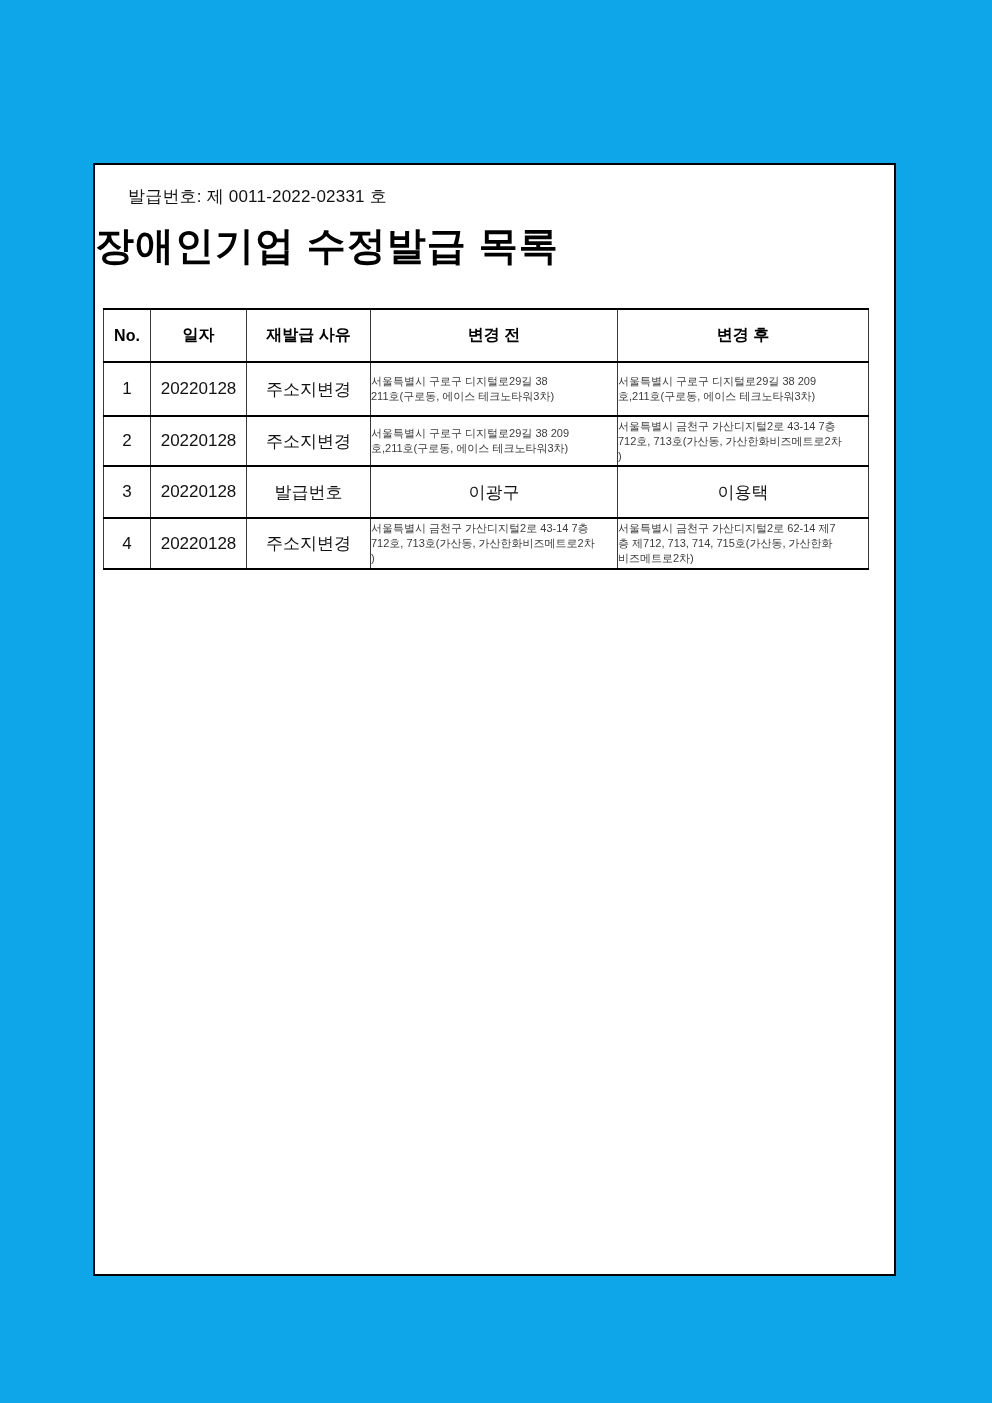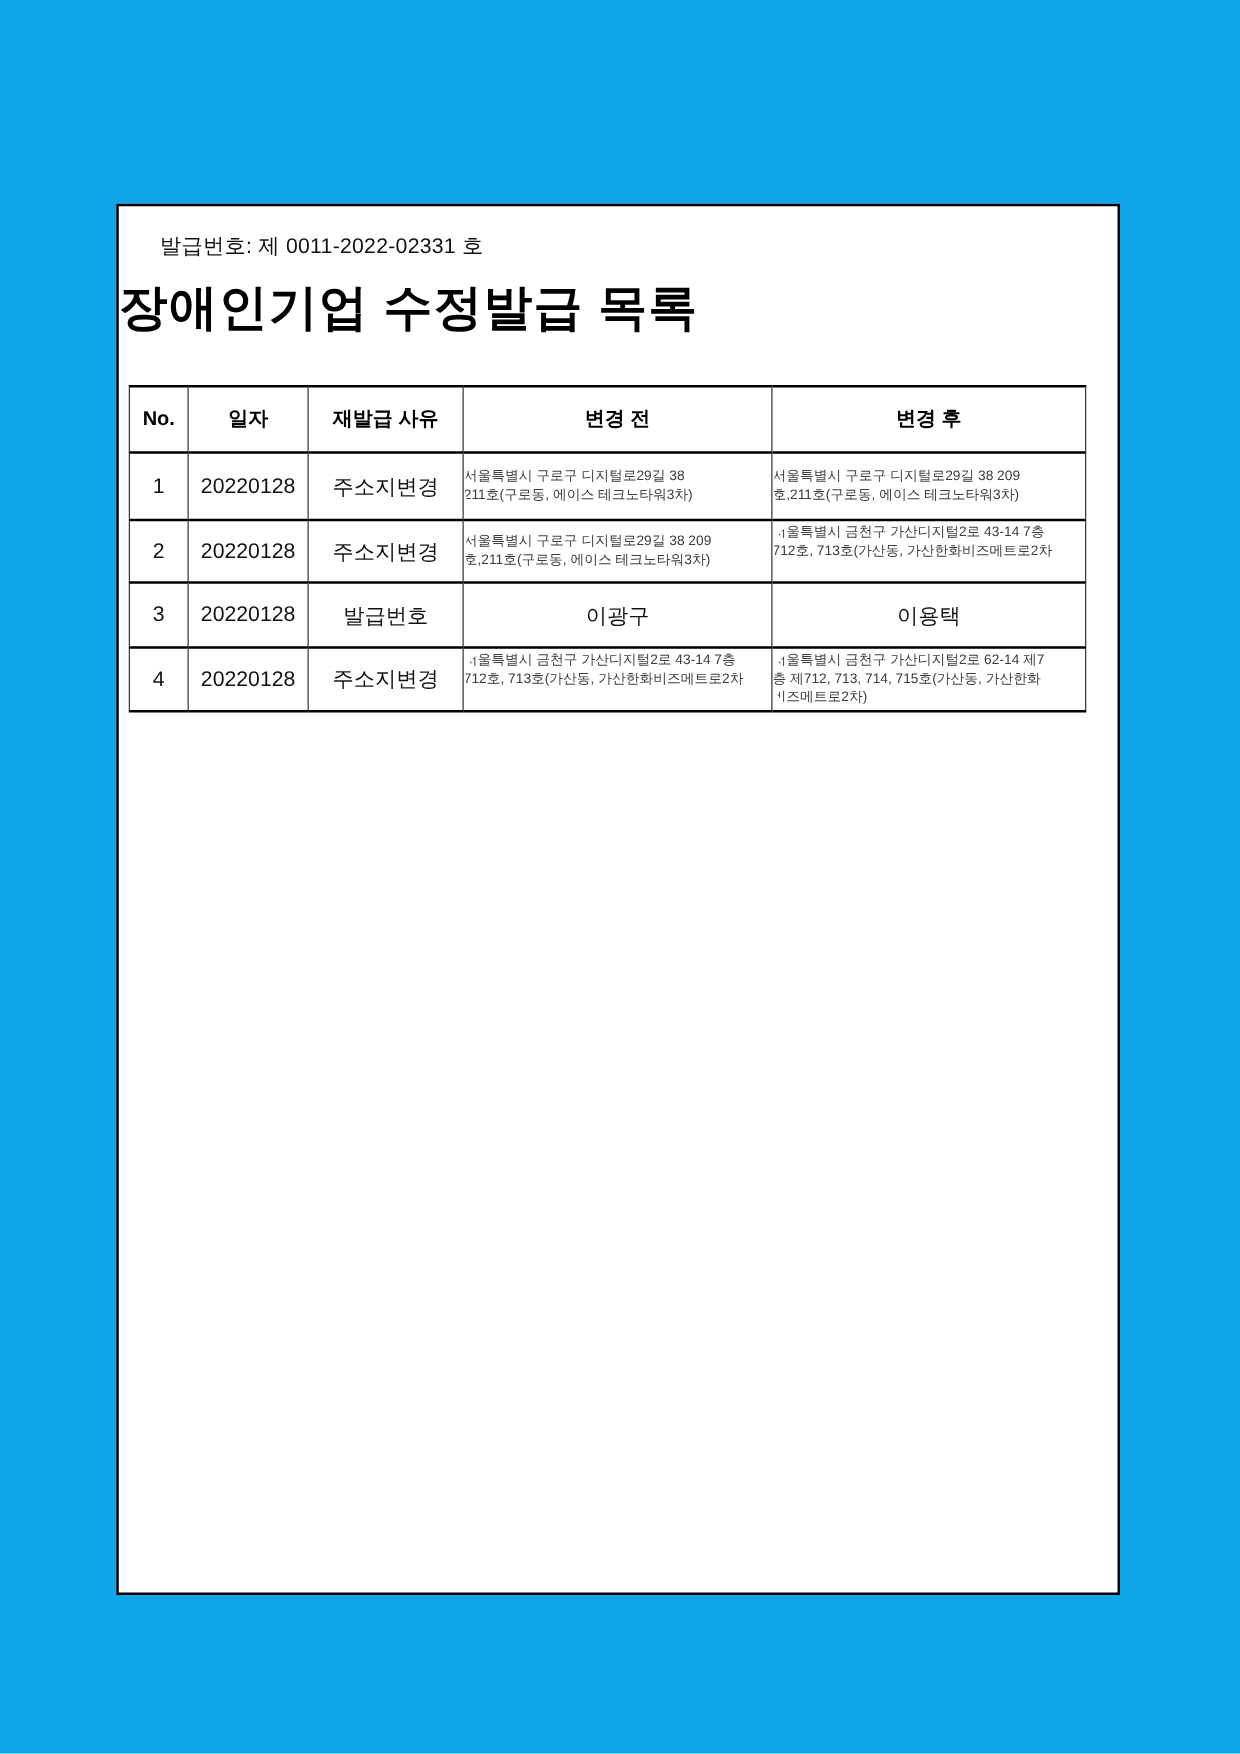--- a/index.html
+++ b/index.html
@@ -81,21 +81,20 @@
     color: #111111;
   }
   td.c-addr {
     font-size: 11px;
     line-height: 15px;
     text-align: left;
     color: #3c3c3c;
     padding: 3px 4px 3px 5px;
     white-space: pre-line;
     word-break: break-all;
-    border-radius: 24px;
   }
   td.c-person {
     font-size: 17px;
     text-align: center;
     color: #111111;
     padding-left: 5px;
   }
 </style>
 </head>
 <body>

